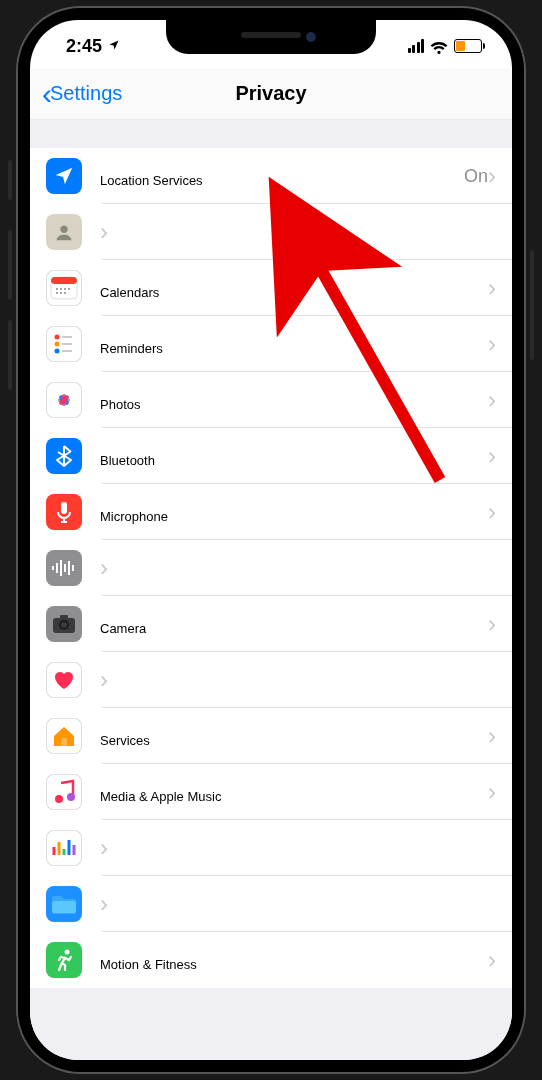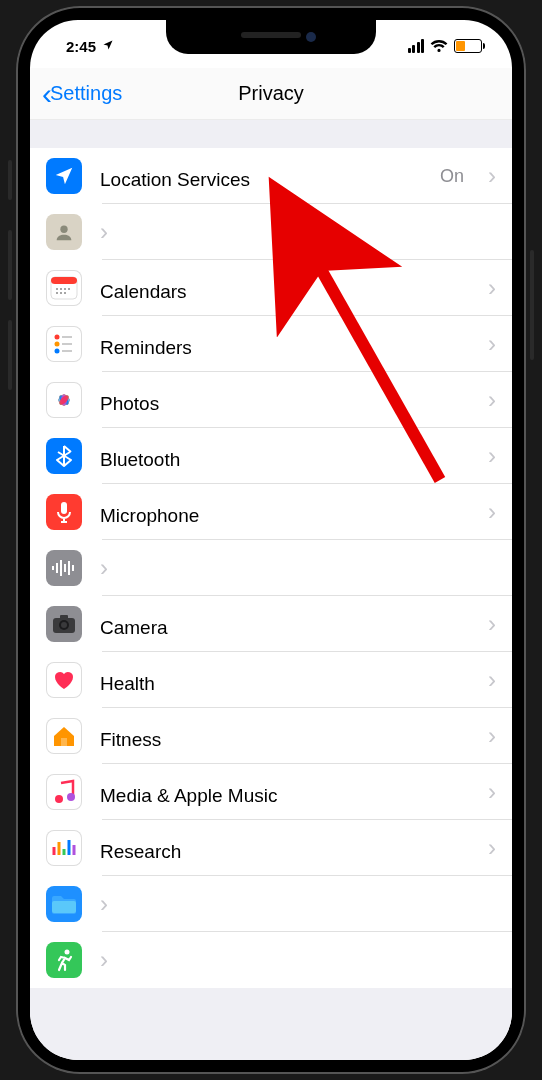--- a/index.html
+++ b/index.html
@@ -55,21 +55,21 @@
   .notch .cam {
     width:10px; height:10px; background:#1a2a4a; border-radius:50%;
   }
   .status-bar {
     height: 48px;
     display: flex;
     align-items: center;
     justify-content: space-between;
     padding: 4px 30px 0 36px;
     font-weight: 600;
-    font-size: 15px;
+    font-size: 18px;
   }
   .status-left { display:flex; align-items:center; gap:6px; }
   .status-right { display:flex; align-items:center; gap:6px; }
   .nav-arrow-mini { font-size:14px; transform:rotate(0deg); }
   .signal { display:flex; align-items:flex-end; gap:1.5px; }
   .signal i { width:3px; background:#000; border-radius:1px; }
   .signal i:nth-child(1){height:5px}.signal i:nth-child(2){height:8px}.signal i:nth-child(3){height:11px}.signal i:nth-child(4){height:14px}
   .wifi { width:18px; height:14px; position:relative; }
   .battery { width:28px; height:14px; border:1.5px solid #000; border-radius:3px; position:relative; }
   .battery::after { content:""; position:absolute; right:-4px; top:3px; width:2.5px; height:6px; background:#000; border-radius:0 2px 2px 0;}
@@ -83,43 +83,43 @@
     background:#fafafa;
   }
   .nav-back {
     position:absolute; left:12px;
     display:flex; align-items:center;
     color:#007aff; font-size:20px;
     text-decoration:none;
   }
   .nav-back .chev { font-size:30px; font-weight:300; line-height:1; margin-right:-2px; }
   .nav-back .lbl { }
-  .nav-title { font-size:20px; font-weight:400; }
+  .nav-title { font-size:20px; font-weight:700; }
 
   .content { flex:1; overflow:hidden; background:#efeff4; display:flex; flex-direction:column; }
   .spacer { height:28px; }
   .list { background:#fff; }
   .row {
     display:flex; align-items:center;
     height:56px;
     padding:0 16px 0 16px;
     position:relative;
   }
   .row .sep {
     position:absolute; left:72px; right:0; bottom:0; height:1px; background:rgba(0,0,0,0.12);
   }
   .row .icon {
     width:36px; height:36px; border-radius:8px;
     margin-right:18px;
     display:flex; align-items:center; justify-content:center;
     flex-shrink:0;
     font-size:20px; color:#fff;
   }
-  .row .label { flex:1; font-size:19px; color:#000;margin-top:8px; }
-  .row .value { color:#8e8e93; font-size:18px; margin-right:24px; }
+  .row .label { flex:1; font-size:13px; color:#000;margin-top:8px; }
+  .row .value { color:#8e8e93; font-size:18px; margin-right:0; }
   .row .chev-r { color:#c7c7cc; font-size:24px; font-weight:300; }
 
   .footer-text {
     padding:8px 18px 0;
     color:#6d6d72; font-size:15px;
   }
 
   
   .arrow-overlay {
     position:absolute; z-index:50; pointer-events:none;
@@ -311,32 +311,31 @@
               <span class="label">Camera</span>
               <span class="chev-r">›</span>
               <span class="sep"></span>
             </div>
             <div class="row">
               <span class="icon" style="background:#ffffff;box-shadow:inset 0 0 0 1px #ddd;">
                 <svg width="24" height="22" viewBox="0 0 24 22">
                   <path d="M12 20s-9-5.5-9-12a5 5 0 0 1 9-3 5 5 0 0 1 9 3c0 6.5-9 12-9 12z" fill="#ff2d55"></path>
                 </svg>
               </span>
-              <span class="label">Health</span>
               <span class="chev-r">›</span>
               <span class="sep"></span>
             </div>
             <div class="row">
               <span class="icon" style="background:#ffffff;box-shadow:inset 0 0 0 1px #ddd;">
                 <svg width="26" height="24" viewBox="0 0 26 24">
                   <path d="M3 12 L13 3 L23 12 V22 H3 Z" fill="#ff9500"></path>
                   <rect x="10" y="14" width="6" height="8" fill="#ffb64d"></rect>
                 </svg>
               </span>
-              <span class="label">Fitness</span>
+              <span class="label">Services</span>
               <span class="chev-r">›</span>
               <span class="sep"></span>
             </div>
             <div class="row">
               <span class="icon" style="background:#ffffff;box-shadow:inset 0 0 0 1px #ddd;">
                 <svg width="22" height="26" viewBox="0 0 22 26">
                   <path d="M8 4 L20 2 V18" stroke="#ff2d55" stroke-width="2.5" fill="none"></path>
                   <circle cx="6" cy="20" r="4" fill="#ff2d55"></circle>
                   <circle cx="18" cy="18" r="4" fill="#af52de"></circle>
                 </svg>
@@ -350,41 +349,41 @@
                 <svg width="26" height="22" viewBox="0 0 26 22">
                   <g stroke-width="3">
                     <line x1="3" y1="18" x2="3" y2="10" stroke="#ff2d55"></line>
                     <line x1="8" y1="18" x2="8" y2="5" stroke="#ff9500"></line>
                     <line x1="13" y1="18" x2="13" y2="12" stroke="#34c759"></line>
                     <line x1="18" y1="18" x2="18" y2="3" stroke="#007aff"></line>
                     <line x1="23" y1="18" x2="23" y2="8" stroke="#af52de"></line>
                   </g>
                 </svg>
               </span>
-              <span class="label">Research</span>
               <span class="chev-r">›</span>
               <span class="sep"></span>
             </div>
             <div class="row">
               <span class="icon" style="background:#1e90ff;">
                 <svg width="28" height="22" viewBox="0 0 28 22">
                   <path d="M2 5a2 2 0 0 1 2-2h7l3 3h10a2 2 0 0 1 2 2v11a2 2 0 0 1-2 2H4a2 2 0 0 1-2-2z" fill="#39a8ff"></path>
                   <rect x="2" y="8" width="24" height="12" rx="2" fill="#5ac8fa"></rect>
                 </svg>
               </span>
               <span class="chev-r">›</span>
               <span class="sep"></span>
             </div>
             <div class="row">
               <span class="icon" style="background:#34c759;">
                 <svg width="22" height="24" viewBox="0 0 22 24">
                   <circle cx="14" cy="4" r="2.5" fill="#fff"></circle>
                   <path d="M6 22l3-7 3 2v5M9 15l3-5 4 2 2-3M12 10l-4-1-2 3" stroke="#fff" stroke-width="2.2" fill="none" stroke-linecap="round"></path>
                 </svg>
               </span>
+              <span class="label">Motion &amp; Fitness</span>
               <span class="chev-r">›</span>
             </div>
           </div>
     </div>
 
     <div class="arrow-overlay">
       <svg width="180" height="280">
         <defs>
           <marker id="ah" markerWidth="14" markerHeight="14" refX="5" refY="6" orient="auto">
             <path d="M0,0 L12,6 L0,12 L3,6 Z" fill="#e60000"></path>

